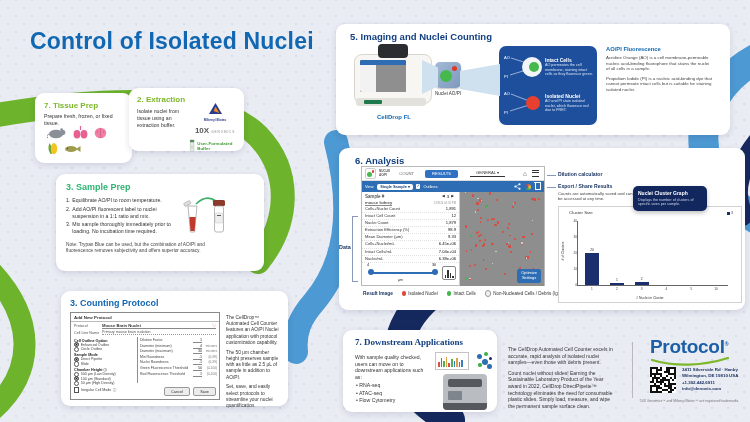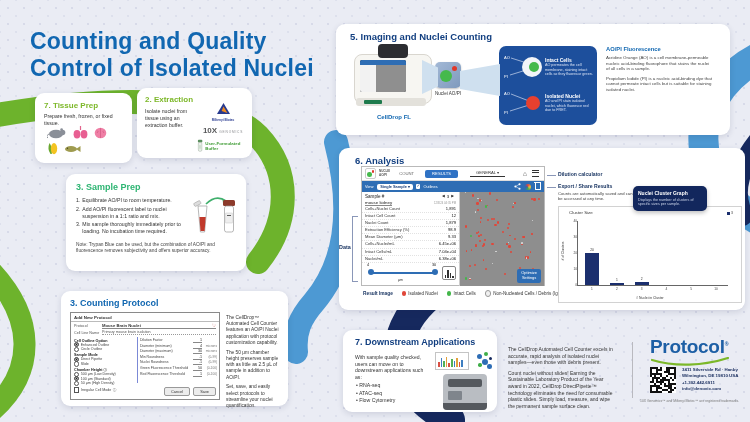--- a/index.html
+++ b/index.html
@@ -171,21 +171,20 @@
   <svg class="ribbons" width="750" height="422" viewBox="0 0 750 422">
     <path d="M-20,118 C100,96 215,92 258,136 C292,172 290,222 258,262" stroke="#6db32c" stroke-width="24" fill="none" stroke-linecap="round"></path>
     <path d="M-14,266 C36,316 38,372 -12,414" stroke="#6db32c" stroke-width="22" fill="none" stroke-linecap="round"></path>
     <path d="M770,52 C688,86 676,180 766,224" stroke="#4d99d3" stroke-width="30" fill="none" stroke-linecap="round"></path>
     <path d="M336,142 C354,212 346,264 314,302 C300,318 294,332 296,352" stroke="#4d99d3" stroke-width="24" fill="none" stroke-linecap="round"></path>
     <path d="M430,295 C382,336 392,386 450,420" stroke="#16295e" stroke-width="30" fill="none" stroke-linecap="round"></path>
     <path d="M760,140 C740,165 730,190 742,215" stroke="#16295e" stroke-width="22" fill="none" stroke-linecap="round"></path>
   </svg>
 
   <div class="title">
-    <div>Counting and Quality</div>
     <div>Control of Isolated Nuclei</div>
   </div>
 
   <div class="card" style="left:35px;top:93px;width:97px;height:70px;">
     <div class="abs hg green" style="left:9px;top:8px;font-size:8px;">7. Tissue Prep</div>
     <div class="abs" style="left:9px;top:20px;width:82px;font-size:5.2px;line-height:1.25;color:#333;">Prepare fresh, frozen, or fixed tissue.</div>
     <div class="abs icon-row" style="left:12px;top:33px;width:76px;">
       <svg width="20" height="12" viewBox="0 0 20 12">
           <ellipse cx="9" cy="7" rx="7" ry="4.2" fill="#8a8f98"></ellipse>
           <circle cx="15.5" cy="5.5" r="2.8" fill="#8a8f98"></circle>
@@ -206,21 +205,21 @@
           <ellipse cx="7" cy="6.6" rx="3.2" ry="5.6" fill="#f3c321"></ellipse>
         </svg>
       <svg width="17" height="10" viewBox="0 0 17 10">
           <ellipse cx="7" cy="5" rx="6" ry="3" fill="#9f9b4f"></ellipse>
           <polygon points="12,5 16.5,2 16.5,8" fill="#9f9b4f"></polygon>
           <circle cx="3.5" cy="4.2" r=".7" fill="#494722"></circle>
         </svg>
     </div>
   </div>
 
-  <div class="card" style="left:137px;top:88px;width:115px;height:70px;">
+  <div class="card" style="left:129px;top:88px;width:115px;height:63px;">
     <div class="abs hg green" style="left:8px;top:7px;font-size:8px;">2. Extraction</div>
     <div class="abs" style="left:8px;top:20px;width:48px;font-size:5.2px;line-height:1.3;color:#333;">Isolate nuclei from tissue using an extraction buffer.</div>
     <div class="logo-col">
       <div style="text-align:center;">
         <svg width="13" height="11" viewBox="0 0 13 11">
             <polygon points="6.5,0 13,11 0,11" fill="#283a8f"></polygon>
             <polygon points="6.5,3.5 10.4,10 4.6,8" fill="#f08c1e"></polygon>
           </svg>
         <div class="milt-label">Miltenyi Biotec</div>
       </div>
@@ -229,21 +228,21 @@
         <svg width="7" height="14" viewBox="0 0 7 14">
             <rect x="1" y="0" width="5" height="3" rx="1" fill="#5b8f5e"></rect>
             <rect x="1.5" y="3" width="4" height="10" rx="1.5" fill="#e9efe9" stroke="#9aa89b" stroke-width=".5"></rect>
             <rect x="1.8" y="6" width="3.4" height="4" fill="#cfe0cf"></rect>
           </svg>
         <div class="buffer-txt">User-Formulated Buffer</div>
       </div>
     </div>
   </div>
 
-  <div class="card" style="left:66px;top:174px;width:180px;height:97px;">
+  <div class="card" style="left:56px;top:174px;width:208px;height:97px;">
     <div class="abs hg teal" style="left:10px;top:8px;font-size:9px;">3. Sample Prep</div>
     <div class="abs" style="left:10px;top:23px;width:112px;">
       <div class="step">
           <span>1.</span>
           <span>Equilibrate AO/PI to room temperature.</span>
         </div>
       <div class="step">
           <span>2.</span>
           <span>Add AO/PI fluorescent label to nuclei suspension in a 1:1 ratio and mix.</span>
         </div>
@@ -653,21 +652,21 @@
       <div class="ch-xlab"># Nuclei in Cluster</div>
     </div>
 
     <div class="ccallout">
       <div class="t">Nuclei Cluster Graph</div>
       <div class="b">Displays the number of clusters of specific sizes per sample.</div>
     </div>
   </div>
 
   <div class="card" style="left:343px;top:330px;width:154px;height:82px;">
-    <div class="abs hg navy" style="left:12px;top:7px;font-size:9px;">7. Downstream Applications</div>
+    <div class="abs hg navy" style="left:12px;top:7px;font-size:9px;font-family:Liberation Serif, serif;">7. Downstream Applications</div>
     <div class="abs" style="left:12px;top:24px;width:76px;font-size:5.1px;line-height:1.3;color:#333;">With sample quality checked, users can move on to downstream applications such as:</div>
     <div class="bullets">
       <div class="bullet">RNA-seq</div>
       <div class="bullet">ATAC-seq</div>
       <div class="bullet">Flow Cytometry</div>
     </div>
     <div class="tracebox">
       <i style="height:5px;background:#d94f43;"></i>
         <i style="height:9px;background:#3f7fc1;"></i>
         <i style="height:6px;background:#52b155;"></i>

